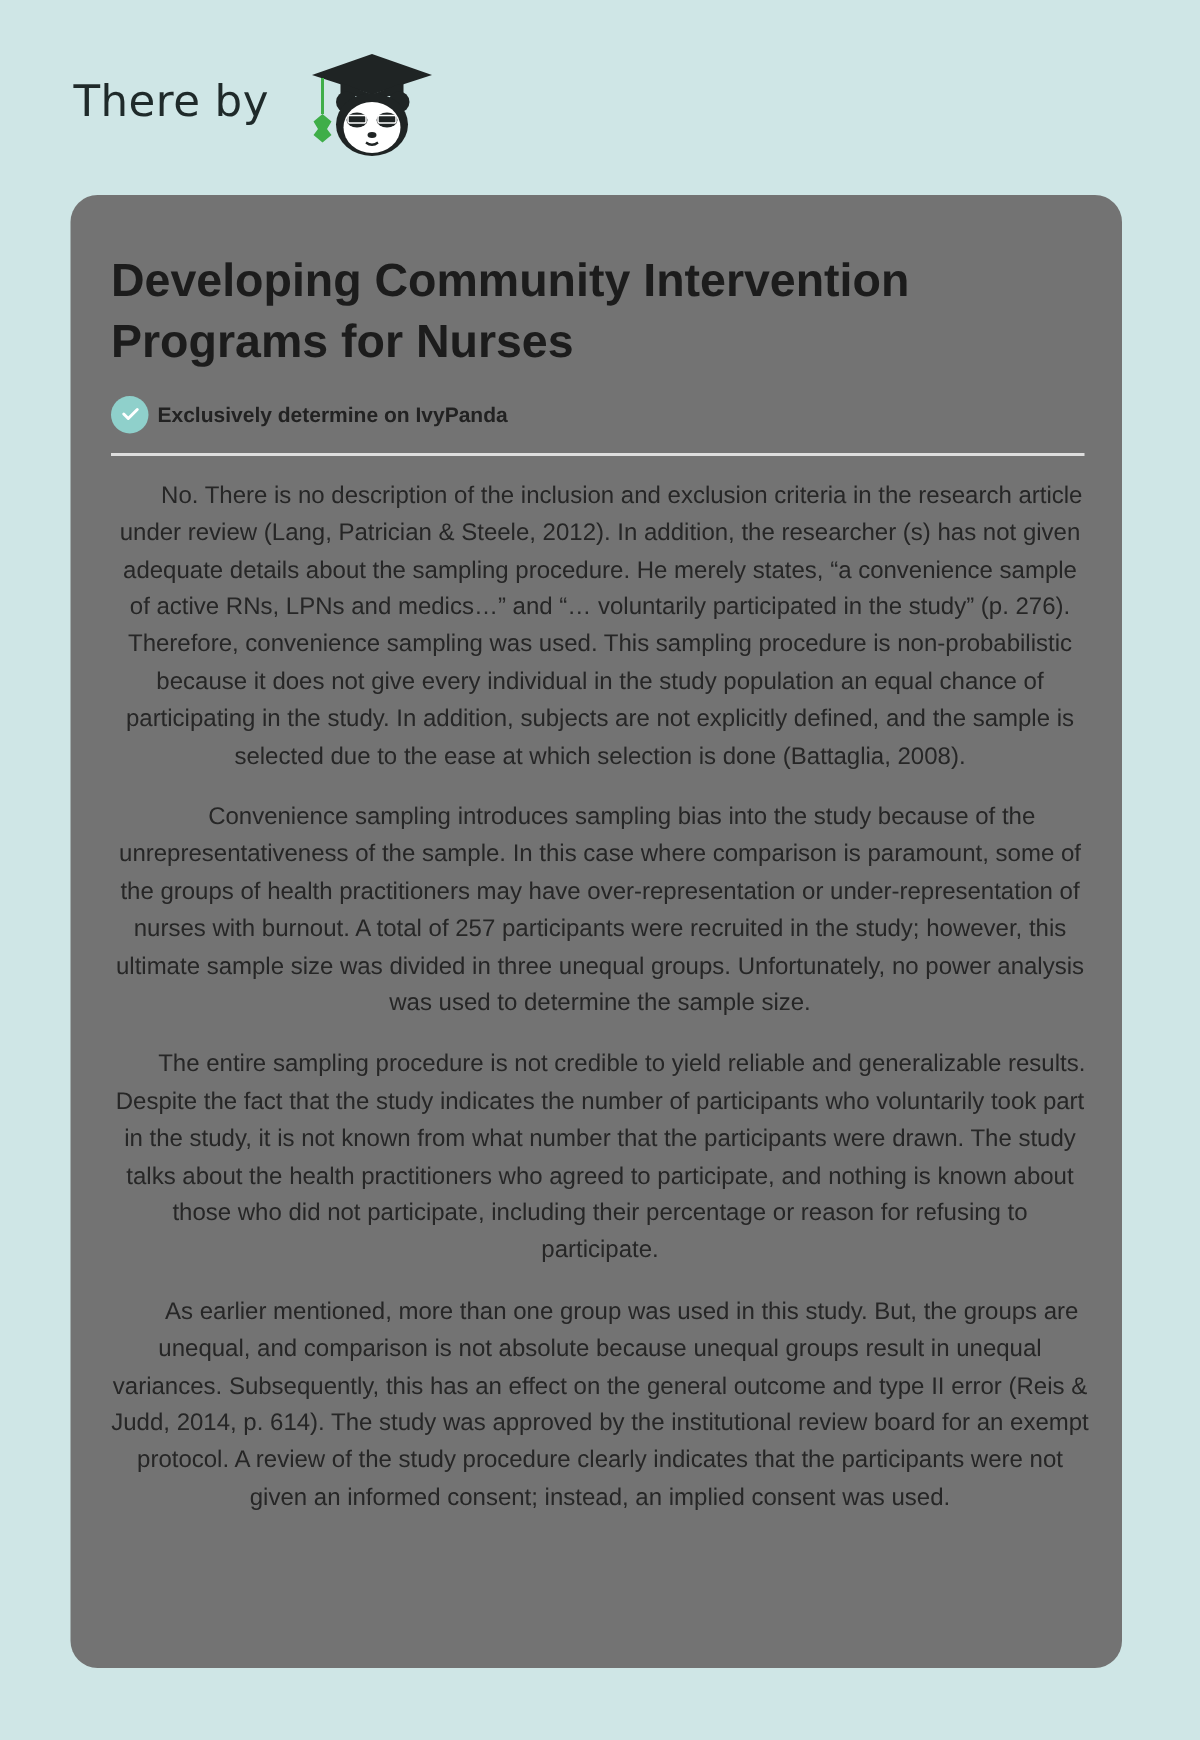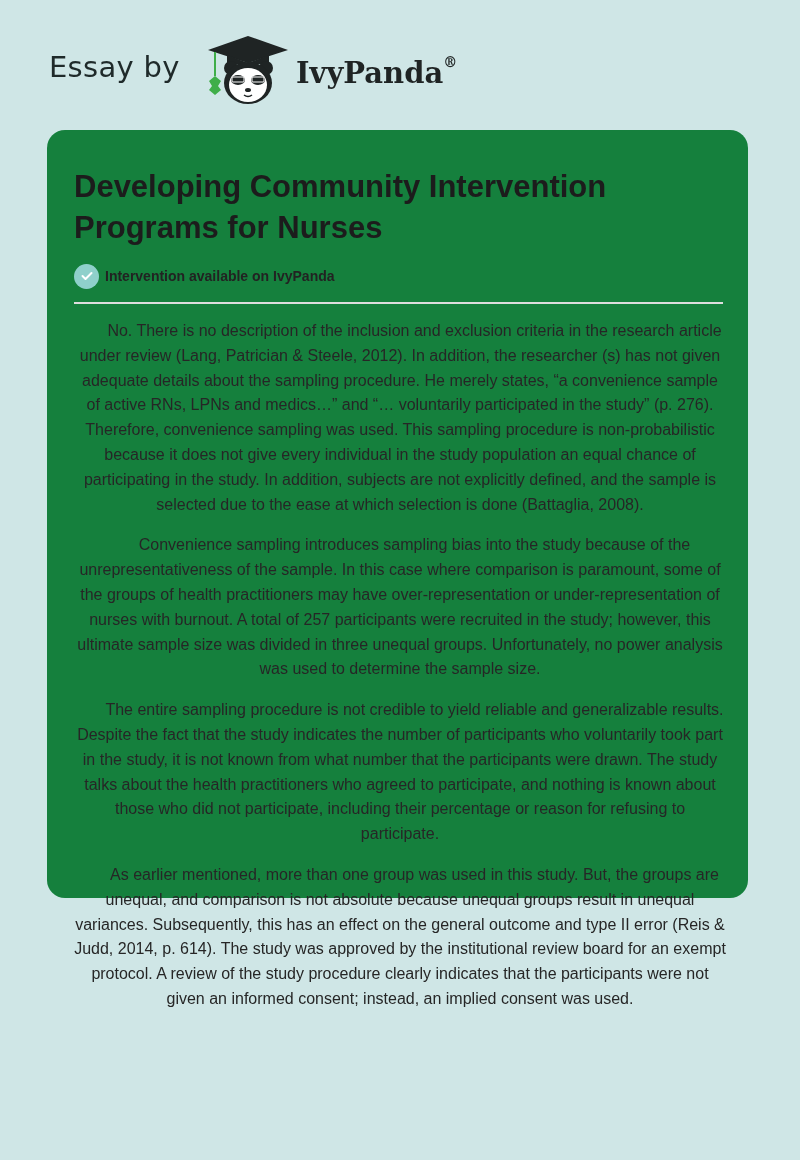--- a/index.html
+++ b/index.html
@@ -21,22 +21,22 @@
     .logo-icon {
       position: absolute; left: 203px; top: 36px; width: 90px; height: 72px;
     }
     .brand {
       position: absolute; left: 296px; top: 56px;
       font-family: "DejaVu Serif", serif; font-weight: bold;
       font-size: 29px; color: #1f2424;
     }
     .brand sup { font-size: 14px; vertical-align: top; position: relative; top: -2px; }
     .card {
-      position: absolute; left: 47px; top: 130px; width: 701px; height: 768px;
-      background: #15803d; border-radius: 18px;
+      position: absolute; left: 47px; top: 130px; width: 701px; height: 982px;
+      background: #737373; border-radius: 18px;
     }
     .title {
       position: absolute; left: 27px; top: 36px; width: 640px;
       font-size: 31px; font-weight: bold; color: #1c1c1c; line-height: 41px;
       margin: 0;
     }
     .badge {
       position: absolute; left: 27px; top: 133px; height: 26px;
       display: flex; align-items: center;
     }
@@ -53,50 +53,49 @@
     }
     .content p {
       margin: 0 0 16px 0; text-indent: 29px;
       font-size: 16px; line-height: 24.8px; color: #262626;
     }
   </style>
 </head>
 <body>
 
 <div class="header">
-  <span class="essay-by">Essay by</span>
+  <span class="essay-by">There by</span>
   <svg class="logo-icon" viewBox="0 0 90 72">
     <polygon points="5,14 45,0 85,14 45,27" fill="#1f2424"></polygon>
     <path d="M24,19 L24,28 L66,28 L66,19 L45,27 Z" fill="#1f2424"></path>
     <line x1="12" y1="16" x2="12" y2="40" stroke="#3fae49" stroke-width="2"></line>
     <path d="M12,40 l-6,5 l3,5 l-3,4 l6,5 l6,-5 l-3,-4 l3,-5 Z" fill="#3fae49"></path>
     <circle cx="28" cy="32" r="7" fill="#1f2424"></circle>
     <circle cx="63" cy="32" r="7" fill="#1f2424"></circle>
     <ellipse cx="45" cy="47" rx="24" ry="21" fill="#1f2424"></ellipse>
     <ellipse cx="45" cy="49" rx="19" ry="17" fill="#ffffff"></ellipse>
     <ellipse cx="35" cy="44" rx="7" ry="5" fill="#1f2424"></ellipse>
     <ellipse cx="55" cy="44" rx="7" ry="5" fill="#1f2424"></ellipse>
     <rect x="29" y="41" width="12" height="5" rx="1" fill="none" stroke="#fff" stroke-width="1"></rect>
     <rect x="49" y="41" width="12" height="5" rx="1" fill="none" stroke="#fff" stroke-width="1"></rect>
     <ellipse cx="45" cy="54" rx="3" ry="2" fill="#1f2424"></ellipse>
     <path d="M41,59 q4,3 8,0" stroke="#1f2424" stroke-width="1.5" fill="none"></path>
   </svg>
-  <span class="brand"><span>IvyPanda</span><sup>®</sup></span>
 </div>
 
 <div class="card">
   <h1 class="title">Developing Community Intervention Programs for Nurses</h1>
 
   <div class="badge">
     <span class="badge-icon">
       <svg width="12" height="10" viewBox="0 0 12 10">
           <path d="M1.5,5 L4.5,8 L10.5,2" stroke="#ffffff" stroke-width="2" fill="none" stroke-linecap="round" stroke-linejoin="round"></path>
         </svg>
     </span>
-    <span class="badge-text">Intervention available on IvyPanda</span>
+    <span class="badge-text">Exclusively determine on IvyPanda</span>
   </div>
 
   <div class="divider"></div>
 
   <div class="content">
     <p>No. There is no description of the inclusion and exclusion criteria in the research article under review (Lang, Patrician &amp; Steele, 2012). In addition, the researcher (s) has not given adequate details about the sampling procedure. He merely states, “a convenience sample of active RNs, LPNs and medics…” and “… voluntarily participated in the study” (p. 276). Therefore, convenience sampling was used. This sampling procedure is non-probabilistic because it does not give every individual in the study population an equal chance of participating in the study. In addition, subjects are not explicitly defined, and the sample is selected due to the ease at which selection is done (Battaglia, 2008).</p>
     <p>Convenience sampling introduces sampling bias into the study because of the unrepresentativeness of the sample. In this case where comparison is paramount, some of the groups of health practitioners may have over-representation or under-representation of nurses with burnout. A total of 257 participants were recruited in the study; however, this ultimate sample size was divided in three unequal groups. Unfortunately, no power analysis was used to determine the sample size.</p>
     <p>The entire sampling procedure is not credible to yield reliable and generalizable results. Despite the fact that the study indicates the number of participants who voluntarily took part in the study, it is not known from what number that the participants were drawn. The study talks about the health practitioners who agreed to participate, and nothing is known about those who did not participate, including their percentage or reason for refusing to participate.</p>
     <p>As earlier mentioned, more than one group was used in this study. But, the groups are unequal, and comparison is not absolute because unequal groups result in unequal variances. Subsequently, this has an effect on the general outcome and type II error (Reis &amp; Judd, 2014, p. 614). The study was approved by the institutional review board for an exempt protocol. A review of the study procedure clearly indicates that the participants were not given an informed consent; instead, an implied consent was used.</p>
   </div>

